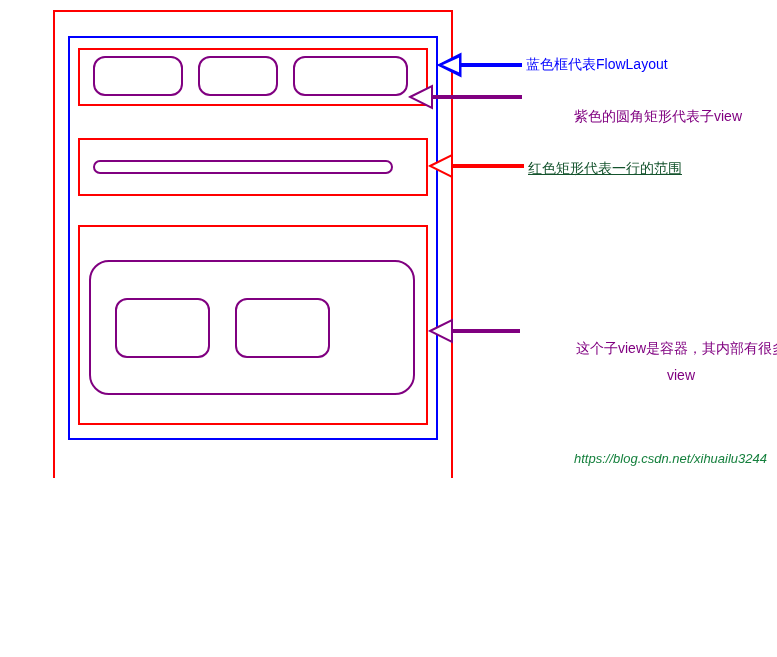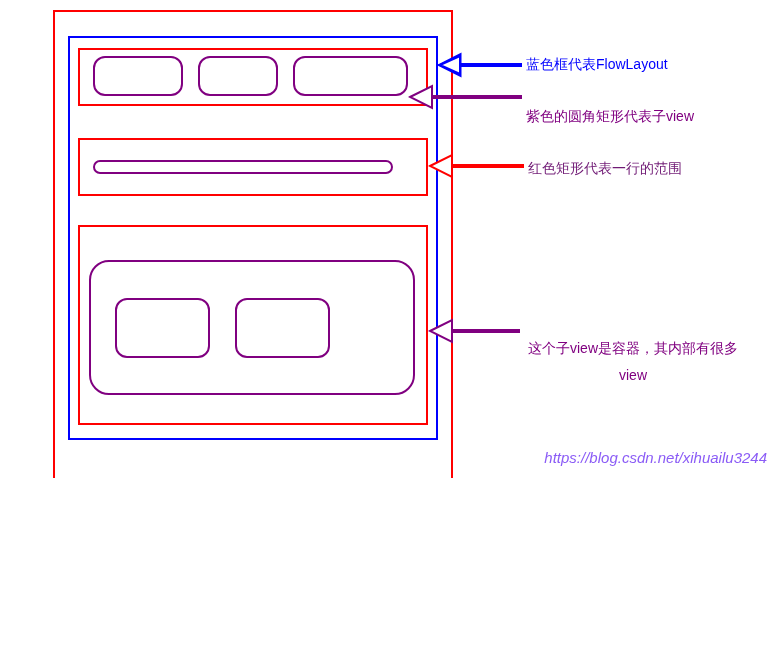--- a/index.html
+++ b/index.html
@@ -67,36 +67,36 @@
   
   .c5a { left: 115px; top: 298px; width: 95px; height: 60px; }
   .c5b { left: 235px; top: 298px; width: 95px; height: 60px; }
 
   
   .ann {
     position: absolute;
     white-space: nowrap;
   }
   .ann-blue   { color: #0000ff; }
-  .ann-purple { color: #800080; }
-  .ann-red    { color: #701a75; }
+  .ann-purple { color: #800080; margin-left: 48px; }
+  .ann-red    { color: #14532d; text-decoration: underline; }
 
   .ann1 { left: 526px; top: 56px; }
   .ann2 { left: 526px; top: 108px; }
   .ann3 { left: 528px; top: 160px; }
   .ann4 { left: 523px; top: 335px; white-space: normal; width: 220px; line-height: 1.9; text-align: center; }
   .ann5 { left: 98px;  top: 572px; }
 
   
   .watermark {
     position: absolute;
     right: 10px;
     bottom: 12px;
-    color: #8b5cf6;
-    font-size: 15px;
+    color: #15803d;
+    font-size: 13px;
     font-style: italic;
   }
 
   
   .arrow-wrap {
     position: absolute;
   }
   .arrow-wrap svg { display: block; }
 </style>
 </head>

